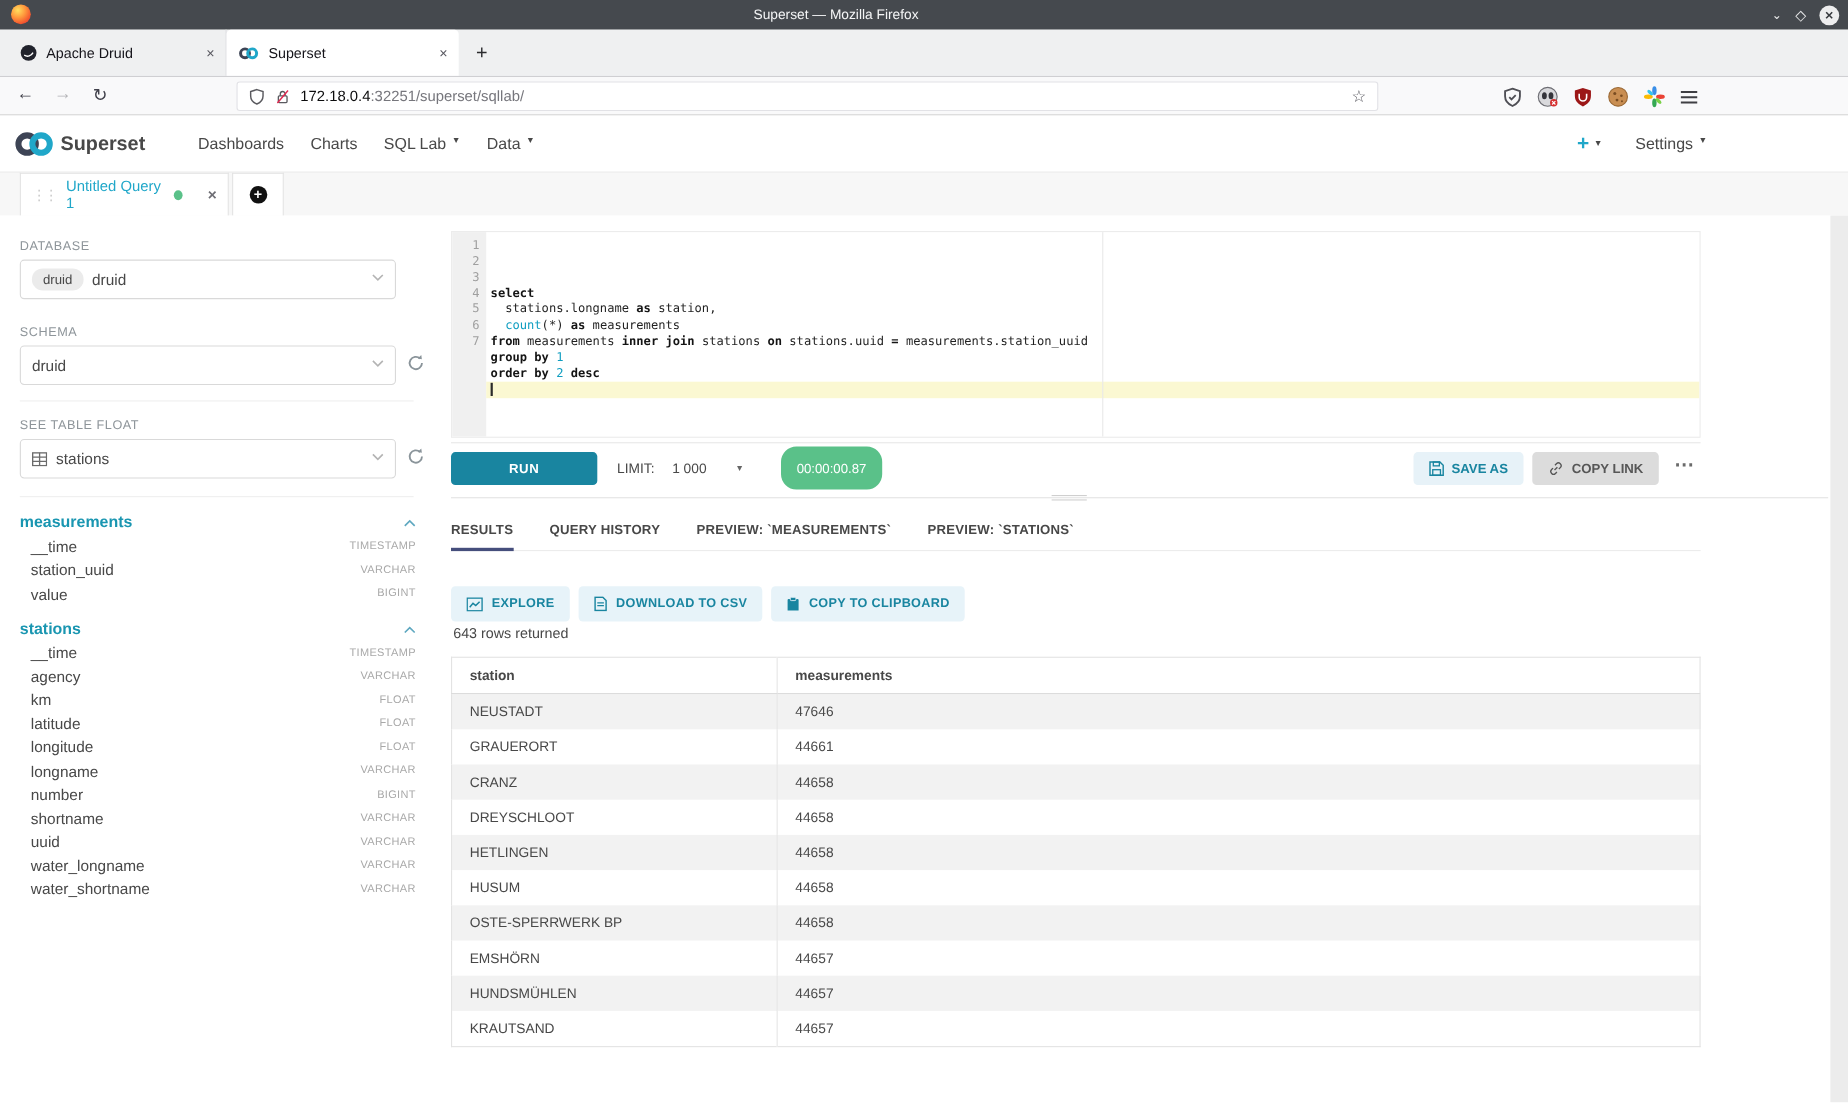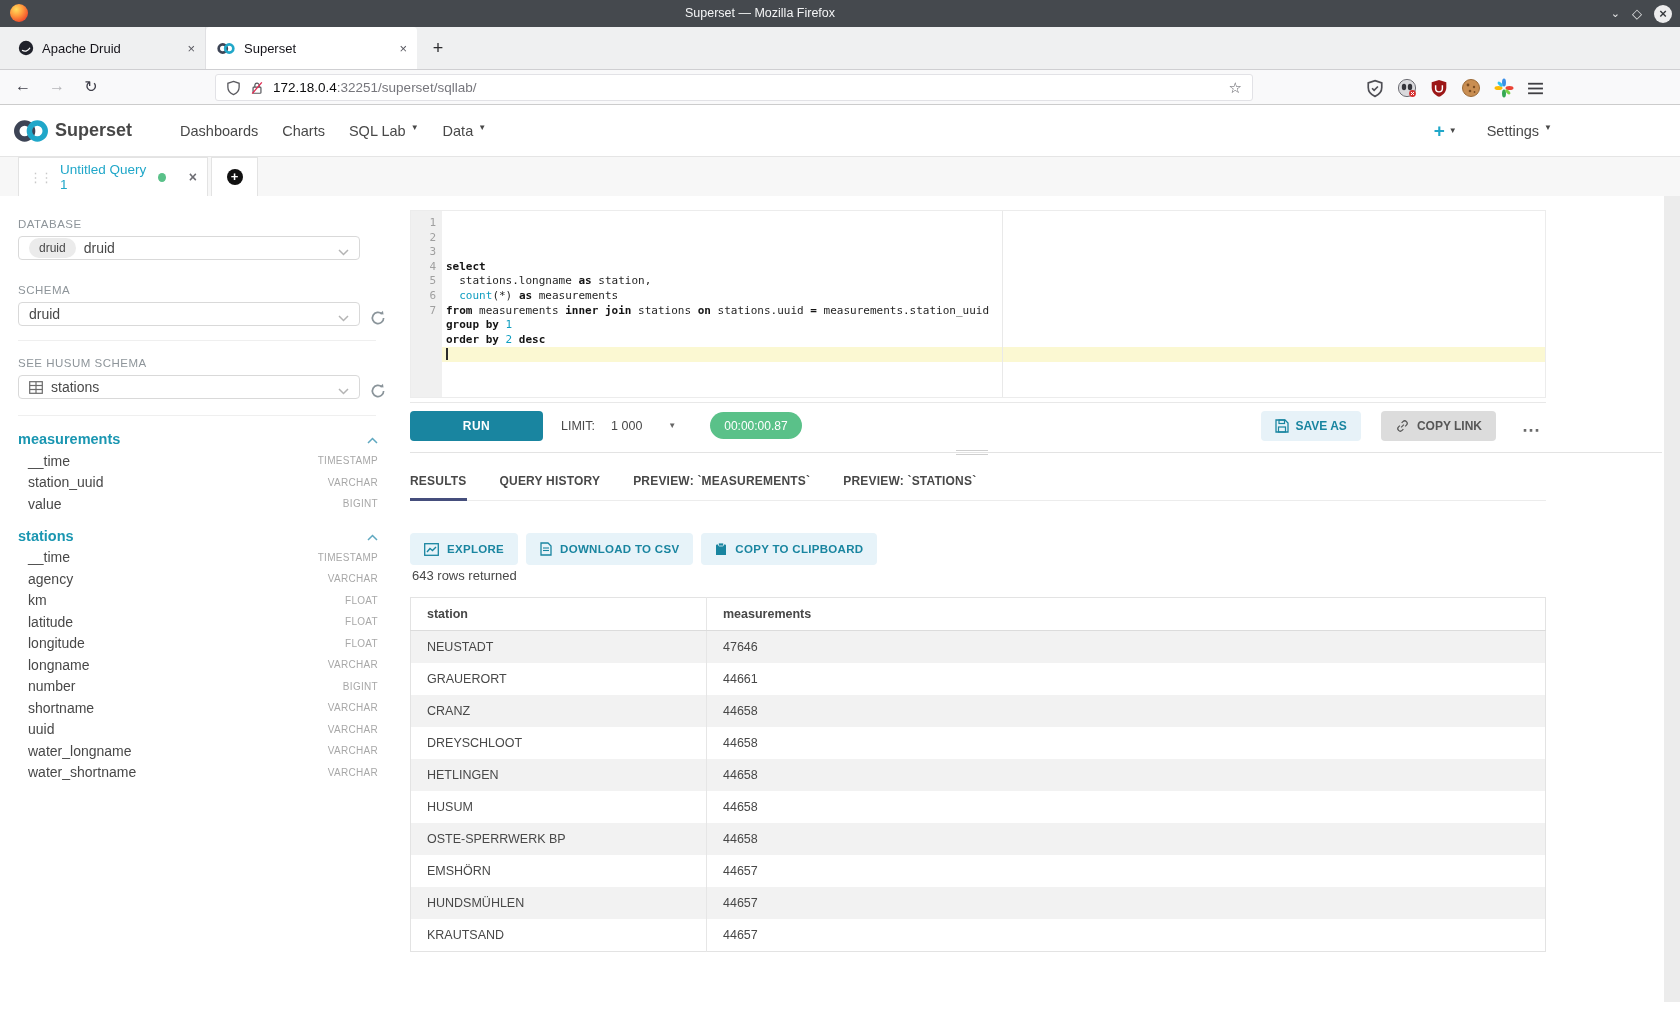--- a/index.html
+++ b/index.html
@@ -67,21 +67,21 @@
 
   
   .content{position:absolute;left:0;top:196px;width:1680px;bottom:10px;background:#fff}
   .right-strip{position:absolute;right:0;top:0;width:16px;height:100%;background:#ececec}
 
   
   .sidebar{position:absolute;left:18px;top:22px;width:360px}
   .fld-label{font-size:11.5px;color:#8e959a;letter-spacing:.5px}
   .lbl2{margin-top:24px}.lbl3{margin-top:16px}
   .selwrap{position:relative;margin-top:6px;width:360px}
-  .sel{width:342px;height:24px;box-sizing:border-box;border:1px solid #d9d9d9;border-radius:4px;
+  .sel{width:342px;height:36px;box-sizing:border-box;border:1px solid #d9d9d9;border-radius:4px;
        background:#fff;display:flex;align-items:center;padding:0 10px;gap:8px;position:relative}
   .sel .sel-chev{position:absolute;right:10px;top:12px}
   .pill{background:#ebebeb;border-radius:11px;padding:3px 10px;font-size:12px;color:#484848}
   .sel-text{font-size:14px;color:#484848}
   .refresh-btn{position:absolute;left:351px;top:7px;width:18px;height:18px}
   .sb-divider{border-top:1px solid #efefef;width:358px;margin-top:16px}
   .d1{margin-top:14px}
   .tbl-head{display:flex;justify-content:space-between;align-items:center;height:22px;margin-top:12px}
   .tbl-head.second{margin-top:10px}
   .tbl-name{color:#1a96b1;font-size:14.5px;font-weight:bold}
@@ -104,23 +104,23 @@
   .print-margin{position:absolute;left:560px;top:0;bottom:0;width:1px;background:#e9e9e9}
   .cursor{display:inline-block;width:2px;height:12px;background:#2b2b2b;vertical-align:text-bottom}
 
   
   .ed-toolbar{position:absolute;left:410px;top:206px;width:1136px;height:46px;border-top:1px solid #e8e8e8;
               display:flex;align-items:center;box-sizing:border-box}
   .run-btn{width:133px;height:30px;background:#1985a0;border-radius:4px;color:#fff;font-size:12px;
            font-weight:bold;letter-spacing:.5px;display:flex;align-items:center;justify-content:center}
   .limit{margin-left:18px;font-size:12.5px;color:#484848;display:flex;align-items:center;gap:16px}
   .limit .caret{margin-left:10px;color:#666}
-  .timer{margin-left:34px;height:27px;background:#5ac189;border-radius:14px;color:#fff;font-size:12px;
+  .timer{margin-left:34px;height:39px;background:#5ac189;border-radius:14px;color:#fff;font-size:12px;
          display:flex;align-items:center;padding:0 14px}
-  .tb-right{margin-left:auto;display:flex;align-items:flex-end;gap:20px}
+  .tb-right{margin-left:auto;display:flex;align-items:flex-start;gap:8px}
   .saveas-btn{height:30px;padding:0 14px;background:#e7f2f8;border-radius:4px;color:#1985a0;font-size:12px;
               font-weight:bold;display:flex;align-items:center;gap:7px}
   .copylink-btn{height:30px;padding:0 14px;background:#dcdcdc;border-radius:4px;color:#575757;font-size:12px;
               font-weight:bold;display:flex;align-items:center;gap:7px}
   .more-btn{color:#6b6b6b;font-size:18px;font-weight:bold;padding:0 6px}
 
   
   .panel-divider{position:absolute;left:410px;top:256px;width:1252px;border-top:1px solid #e3e3e3}
   .drag-handle{position:absolute;left:546px;top:-6px;width:32px}
   .drag-handle div{border-top:1.5px solid #cfcfcf;margin-top:3px}
@@ -305,21 +305,21 @@
           </svg>
       </div>
       <svg class="refresh-btn" viewBox="0 0 17 17">
           <path d="M13.8 8.5a5.3 5.3 0 1 1-1.6-3.8" fill="none" stroke="#8a949a" stroke-width="1.6"></path>
           <path d="M13.2 1.6l.5 3.6-3.6-.5z" fill="#8a949a"></path>
         </svg>
     </div>
 
     <div class="sb-divider d1"></div>
 
-    <div class="fld-label lbl3">SEE HUSUM SCHEMA</div>
+    <div class="fld-label lbl3">SEE TABLE FLOAT</div>
     <div class="selwrap">
       <div class="sel">
         <svg class="ic" width="14" height="13" viewBox="0 0 14 13">
             <rect x="0.7" y="0.7" width="12.6" height="11.6" fill="none" stroke="#6b6b6b" stroke-width="1.2"></rect>
             <line x1="0.7" y1="4.5" x2="13.3" y2="4.5" stroke="#6b6b6b" stroke-width="1.2"></line>
             <line x1="0.7" y1="8.5" x2="13.3" y2="8.5" stroke="#6b6b6b" stroke-width="1.2"></line>
             <line x1="7" y1="0.7" x2="7" y2="12.3" stroke="#6b6b6b" stroke-width="1.2"></line>
           </svg>
         <span class="sel-text">stations</span>
         <svg class="sel-chev" width="11" height="7" viewBox="0 0 11 7">

